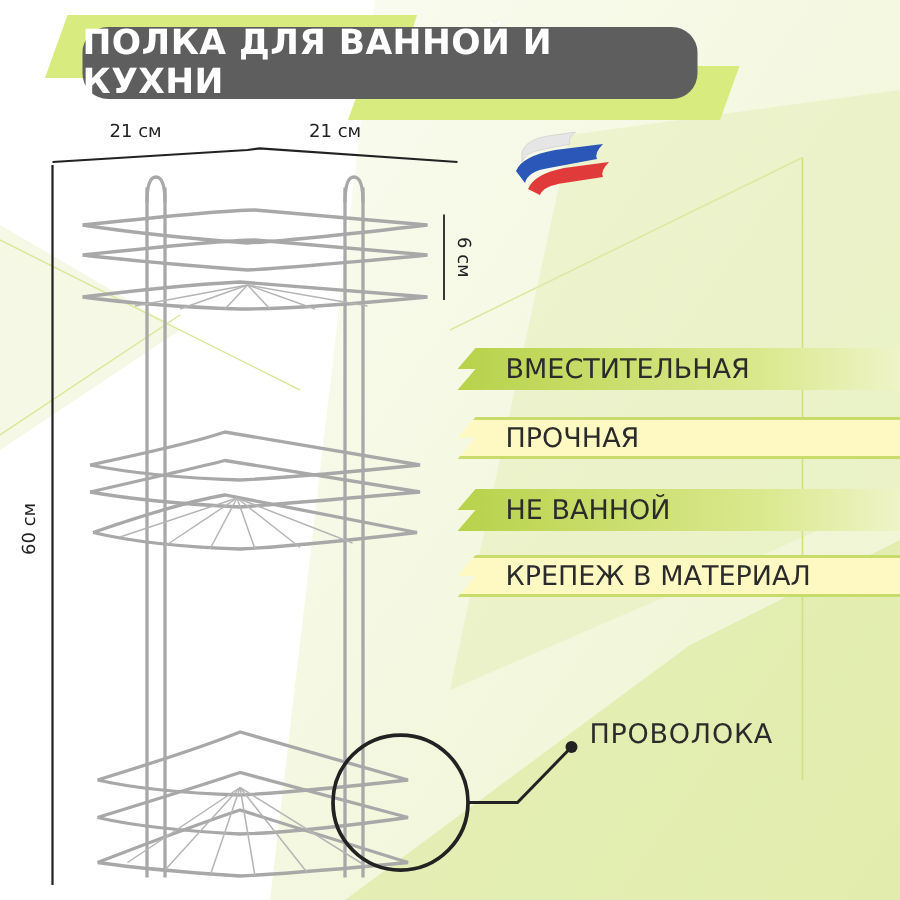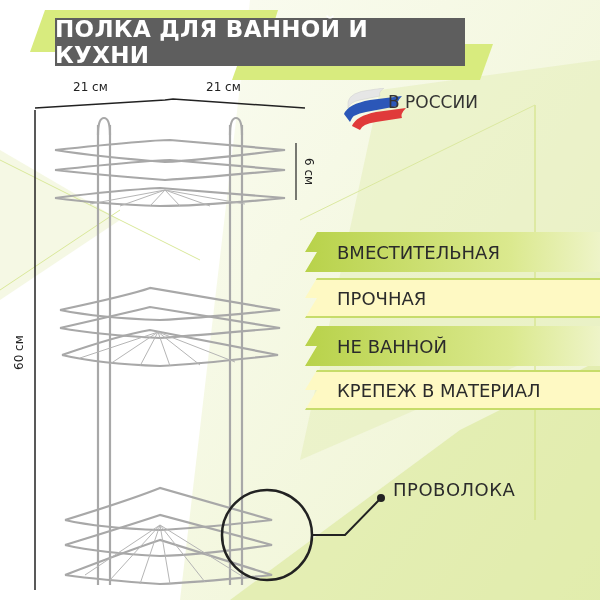--- a/index.html
+++ b/index.html
@@ -1,21 +1,21 @@
 <!DOCTYPE html>
 <html><head>
 <meta charset="utf-8">
 <style>
   html,body{margin:0;padding:0;}
   body{width:600px;height:600px;position:relative;overflow:hidden;background:#fff;font-family:"DejaVu Sans","Liberation Sans",sans-serif;}
   .bg{position:absolute;inset:0;}
-  .title{position:absolute;left:55px;top:18px;width:410px;height:48px;background:#5e5e5e;color:#fff;font-size:23px;font-weight:bold;letter-spacing:0.3px;display:flex;align-items:center;justify-content:center;}
+  .title{position:absolute;left:55px;top:18px;width:410px;height:48px;background:#5e5e5e;color:#fff;font-size:23px;font-weight:bold;letter-spacing:0.3px;display:flex;align-items:center;justify-content:center;border-radius:17px;}
   .made{position:absolute;left:388px;top:92px;color:#333;font-size:17px;line-height:21px;}
   .flag{position:absolute;left:340px;top:88px;width:68px;height:42px;}
-  .feature{position:absolute;left:305px;width:295px;height:40px;display:flex;align-items:center;padding-left:32px;box-sizing:border-box;font-size:18px;color:#2b2b2b;}
+  .feature{position:absolute;left:305px;width:295px;height:28px;display:flex;align-items:center;padding-left:32px;box-sizing:border-box;font-size:18px;color:#2b2b2b;}
   .feature.filled{background:linear-gradient(90deg,#b8d24a,#dbe98f 70%,#eef4c8);clip-path:polygon(12px 0,100% 0,100% 100%,0 100%,12px 50%,0 50%);}
   .feature.white{background:#fef9c3;clip-path:polygon(12px 0,100% 0,100% 100%,0 100%,12px 50%,0 50%);border-top:2px solid #c7dc6a;border-bottom:2px solid #c7dc6a;}
   .material{position:absolute;left:393px;top:476px;font-size:18px;line-height:27px;color:#2b2b2b;letter-spacing:0.5px;}
   .dim{position:absolute;font-size:12px;color:#222;}
   .dim-vert{transform:rotate(90deg);transform-origin:left top;}
   .dim-vert-l{transform:rotate(-90deg);transform-origin:left top;}
   svg{position:absolute;left:0;top:0;}
 </style>
 </head>
 <body>
@@ -41,21 +41,20 @@
 </svg>
 
 <div class="title">ПОЛКА ДЛЯ ВАННОЙ И КУХНИ</div>
 
 <svg class="flag" width="68" height="42" viewBox="0 0 68 42" style="position:absolute;left:340px;top:88px;">
   <path d="M8 14 Q10 4 30 2 L44 0 Q38 4 40 8 L20 12 Q10 14 8 20 Z" fill="#e6e6e6" stroke="#cfcfcf" stroke-width="0.5"></path>
   <path d="M4 26 Q8 16 30 12 L62 8 Q56 14 58 18 L26 24 Q12 26 10 34 Z" fill="#2b57b8"></path>
   <path d="M12 38 Q16 28 36 24 L66 20 Q60 26 62 30 L36 34 Q22 36 20 42 Z" fill="#e03a3a"></path>
 </svg>
 <div class="made">
-  <div>В РОССИИ</div>
 </div>
 
 <svg width="600" height="600" viewBox="0 0 600 600">
 
   <path d="M35 108 L165 100 L173 99 L305 108" stroke="#222" stroke-width="1.5" fill="none"></path>
 
   <line x1="35" y1="110" x2="35" y2="590" stroke="#222" stroke-width="1.5"></line>
 
   <line x1="296" y1="143" x2="296" y2="200" stroke="#222" stroke-width="1.2"></line>
 

